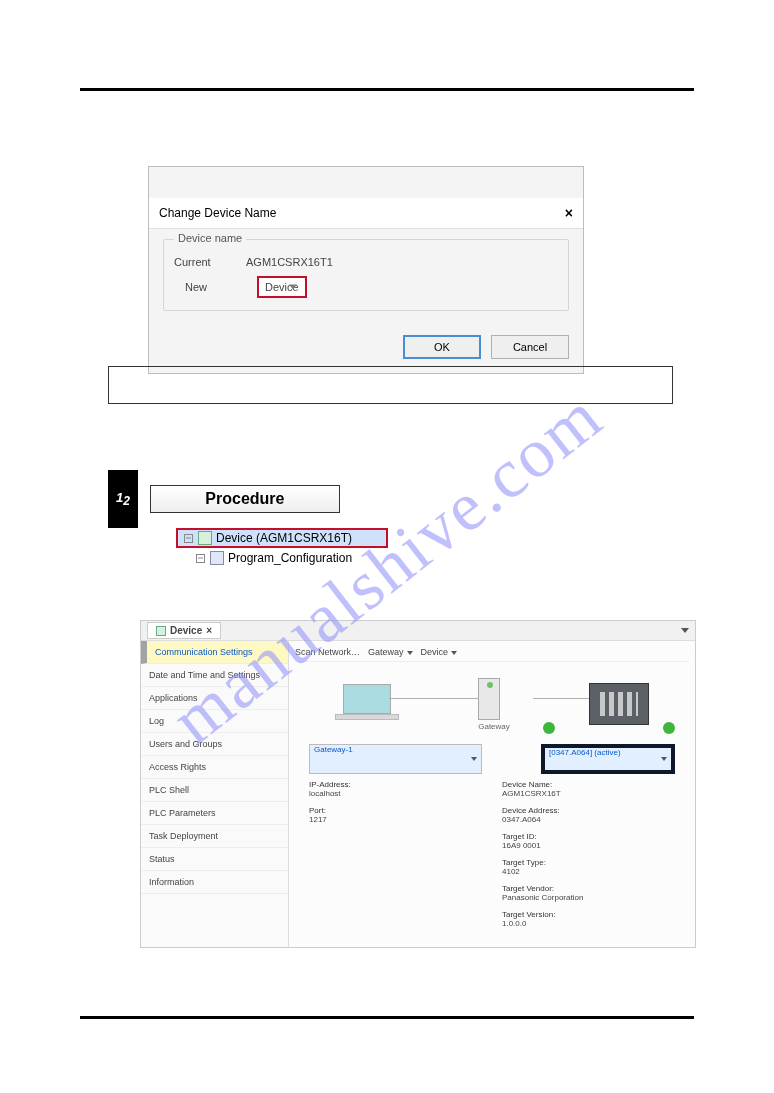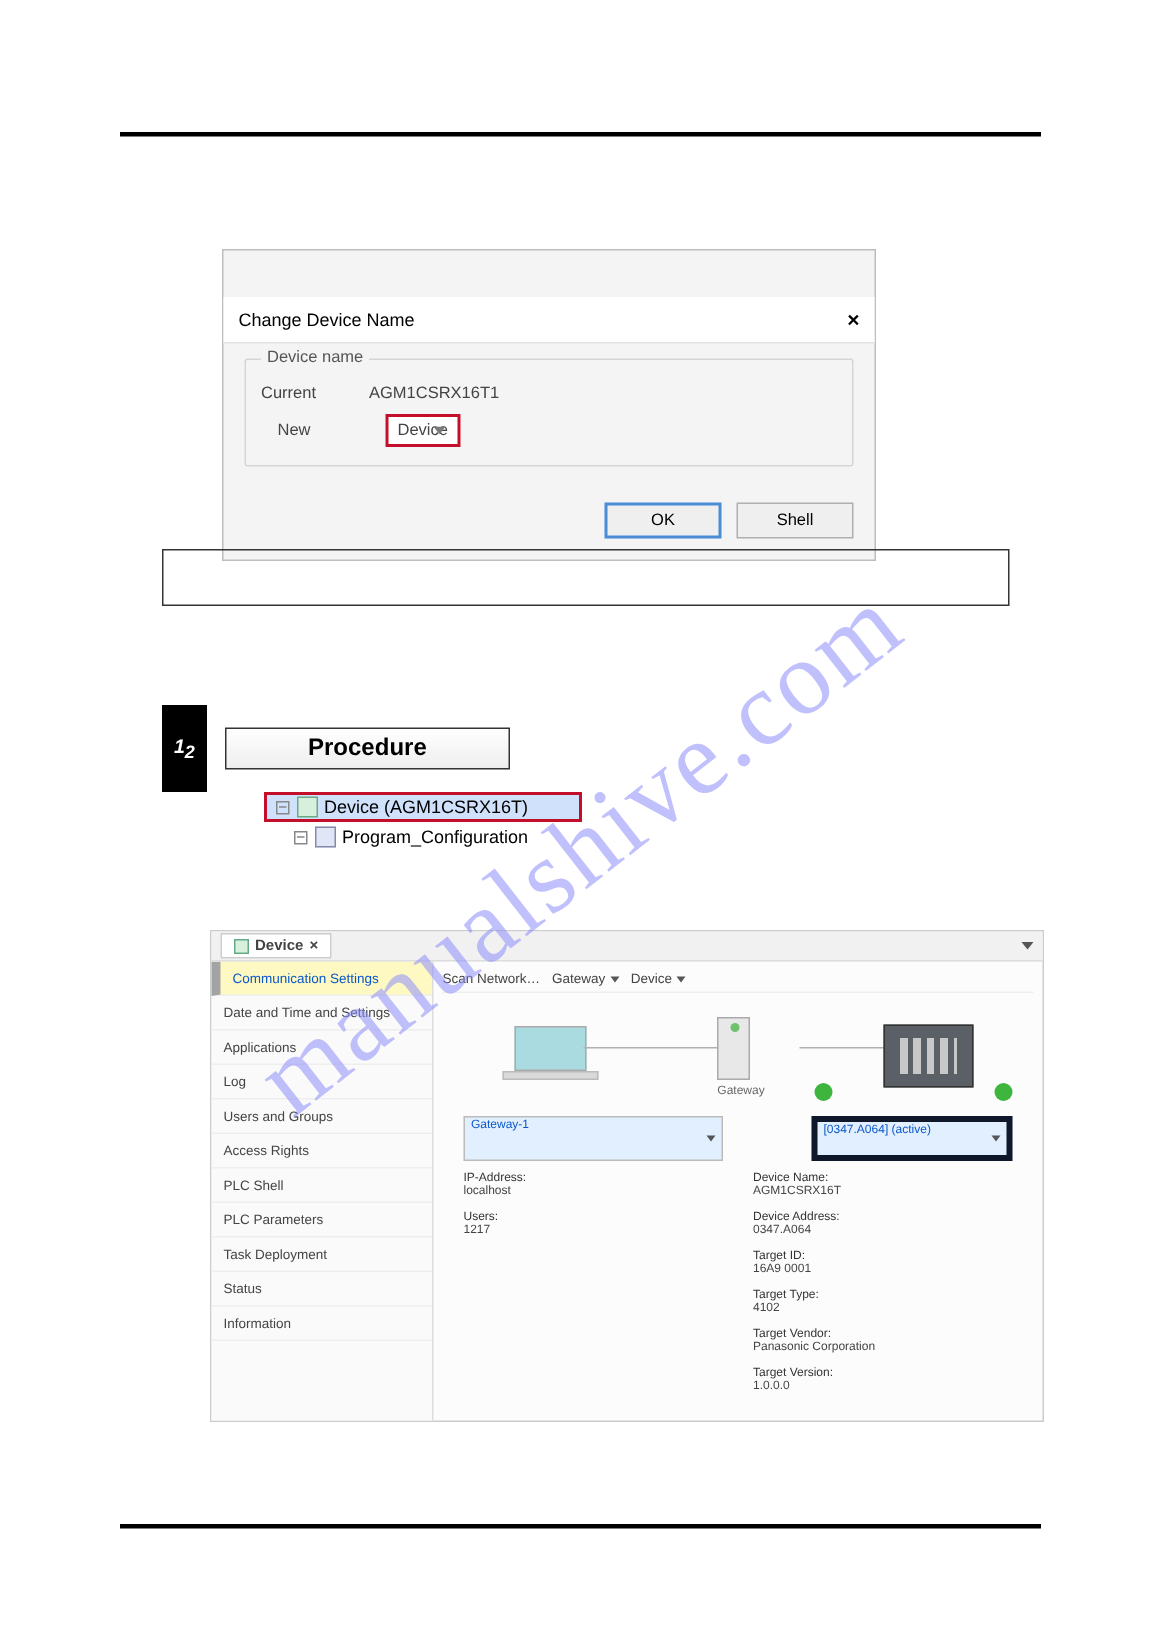--- a/index.html
+++ b/index.html
@@ -119,21 +119,21 @@
         <div class="dlg-row" style="margin-bottom:0;margin-left:11px;">
           <span class="dlg-lbl">New</span>
           <div class="dlg-input">
             <span>Device</span>
           </div>
         </div>
       </div>
     </div>
     <div class="dialog-btns">
       <div class="btn ok">OK</div>
-      <div class="btn">Shell</div>
+      <div class="btn">Cancel</div>
     </div>
   </div>
 
   <div class="small-box"></div>
 
   <div class="proc-wrap">
     <div class="proc-num">
       <span class="one">1</span><span class="two">2</span>
     </div>
     <div class="proc-title">Procedure</div>
@@ -210,21 +210,21 @@
           <div class="gw-col">
             <div class="gw-select highlight">
               <span>Gateway-1</span>
                 <span class="sel-drop"></span>
             </div>
             <div class="kv">
               <div class="k">IP-Address:</div>
               <div class="v">localhost</div>
             </div>
             <div class="kv">
-              <div class="k">Users:</div>
+              <div class="k">Port:</div>
               <div class="v">1217</div>
             </div>
           </div>
           <div class="gw-col">
             <div class="gw-select highlight redbox">
               <span>[0347.A064] (active)</span>
                 <span class="sel-drop"></span>
             </div>
             <div class="kv">
               <div class="k">Device Name:</div>

